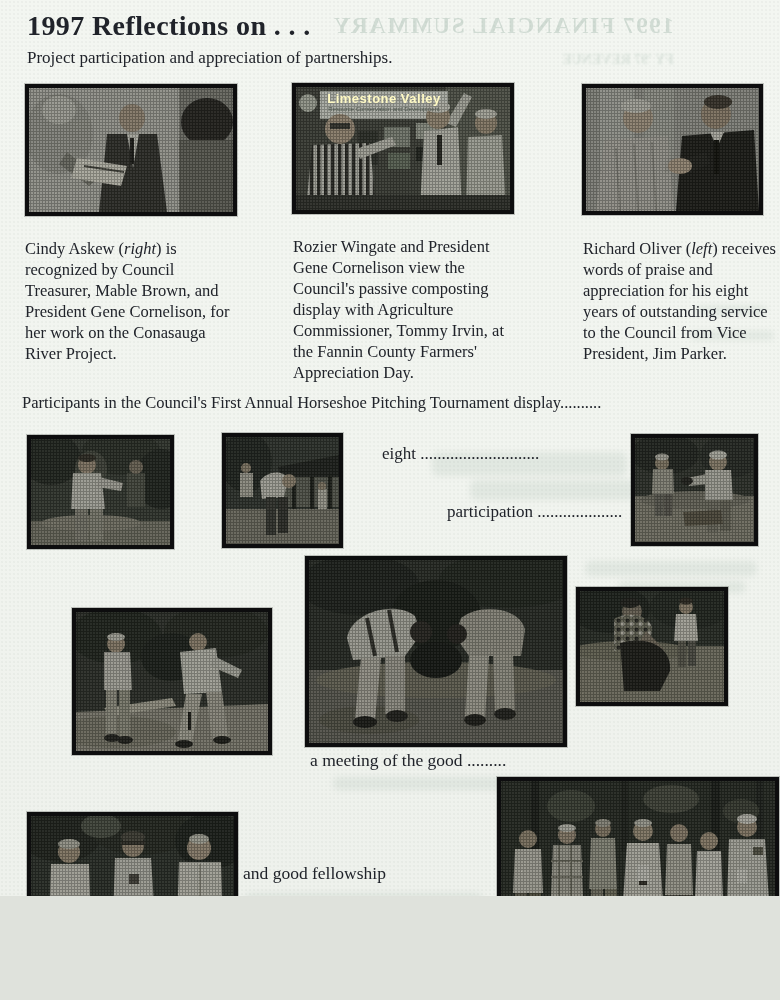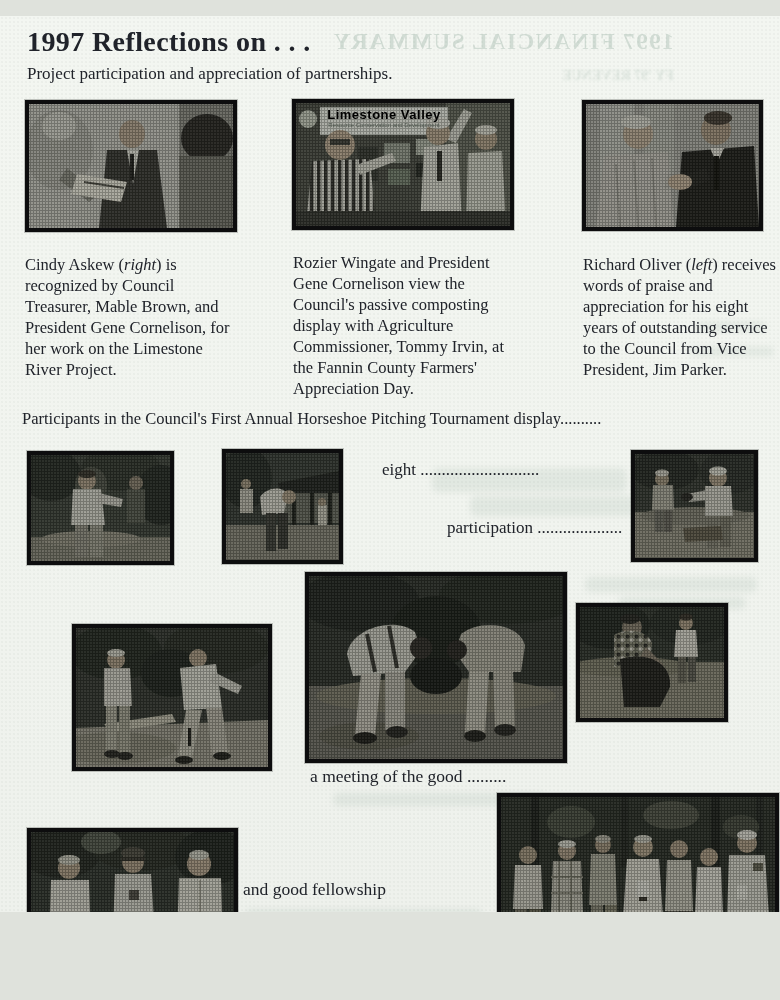--- a/index.html
+++ b/index.html
@@ -1,16 +1,16 @@
 <!DOCTYPE html>
 <html><head>
 <meta charset="utf-8">
 <style>
   html,body{margin:0;padding:0;background:#dfe2dc;}
-  .page{position:relative;width:780px;height:896px;margin:16px auto;overflow:hidden;
+  .page{position:relative;width:780px;height:896px;margin:0 auto;overflow:hidden;
         background:linear-gradient(180deg,#f3f6f1 0%,#f1f4ef 55%,#eef1ec 100%);
         font-family:"Liberation Serif","DejaVu Serif",serif;color:#20232a;}
   .page::after{content:"";position:absolute;inset:0;pointer-events:none;
         background-image:radial-gradient(rgba(90,110,95,.05) 1px,transparent 1.2px);
         background-size:4px 4px;}
   
   .ghost{position:absolute;transform:scaleX(-1);color:#7d9a8c;font-weight:bold;
          font-family:"Liberation Serif",serif;pointer-events:none;z-index:0;}
   .ghost-title{left:296px;top:13px;width:414px;text-align:center;font-size:23px;
          letter-spacing:1.5px;opacity:.28;filter:blur(.7px);}
@@ -48,21 +48,21 @@
   .c3{left:583px;top:221px;width:196px;}
   .participants{left:22px;top:393px;font-size:16.5px;}
   .skill{left:382px;top:444px;}
   .determ{left:447px;top:502px;}
   .meeting{left:310px;top:750px;font-size:17.5px;}
   .fellow{left:243px;top:863px;font-size:17.5px;}
   .friends{left:364px;top:905px;font-size:17.5px;}
   
   .sign{position:absolute;left:24px;top:4px;width:128px;height:28px;text-align:center;
         z-index:3;font-family:"Liberation Sans","DejaVu Sans",sans-serif;}
-  .sign-l1{font-size:13px;font-weight:bold;color:#000000;letter-spacing:.5px;line-height:15px;}
+  .sign-l1{font-size:13px;font-weight:bold;color:#fef9c3;letter-spacing:.5px;line-height:15px;}
   .sign-l2{font-size:6px;color:#4d554d;line-height:7px;}
   .speck{position:absolute;left:105px;top:963px;width:2px;height:6px;background:#444a44;
         opacity:.6;transform:rotate(8deg);z-index:2;}
 </style>
 </head>
 <body>
 
 <div class="page">
 
   <svg width="0" height="0" style="position:absolute" aria-hidden="true">
@@ -163,21 +163,21 @@
       <path d="M96 48 L168 42 L173 123 L90 123 Z" fill="#23231e"></path>
       <path d="M124 44 L138 44 L131 60 Z" fill="#e3e2d6"></path>
       <rect x="128" y="52" width="5" height="34" fill="#15150f"></rect>
       <path d="M82 70 L96 74 L94 86 L78 84 Z" fill="#bdbbb0"></path>
       <path d="M96 72 L120 64 L124 76 L100 86 Z" fill="#2a2a24"></path>
       <ellipse cx="94" cy="78" rx="12" ry="8" fill="#c4b299"></ellipse>
       <rect width="173" height="123" filter="url(#grain)" opacity="0.28"></rect>
     </svg>
   </div>
 
-  <p class="cap c1"><span>Cindy Askew (</span><i>right</i><span>) is recognized by Council Treasurer, Mable Brown, and President Gene Cornelison, for her work on the Limestone River Project.</span></p>
+  <p class="cap c1"><span>Cindy Askew (</span><i>right</i><span>) is recognized by Council Treasurer, Mable Brown, and President Gene Cornelison, for her work on the Conasauga River Project.</span></p>
   <p class="cap c3"><span>Richard Oliver (</span><i>left</i><span>) receives words of  praise and appreciation for his eight years of outstanding service to the Council from Vice President, Jim Parker.</span></p>
   <p class="cap c2"><span></span><i></i><span>Rozier Wingate and President Gene Cornelison view the Council's passive composting display with Agriculture Commissioner, Tommy Irvin, at the Fannin County Farmers' Appreciation Day.</span></p>
 
   <div class="lbl participants">Participants in the Council's First Annual Horseshoe Pitching Tournament display..........</div>
 
   <div class="photo p4" role="img" aria-label="Man pitching a horseshoe in the woods">
     <svg viewBox="0 0 139 106" preserveAspectRatio="none">
       <rect width="139" height="106" fill="#454a40"></rect>
       <ellipse cx="20" cy="20" rx="30" ry="26" fill="#2e332b"></ellipse>
       <ellipse cx="90" cy="14" rx="40" ry="22" fill="#383d33"></ellipse>

